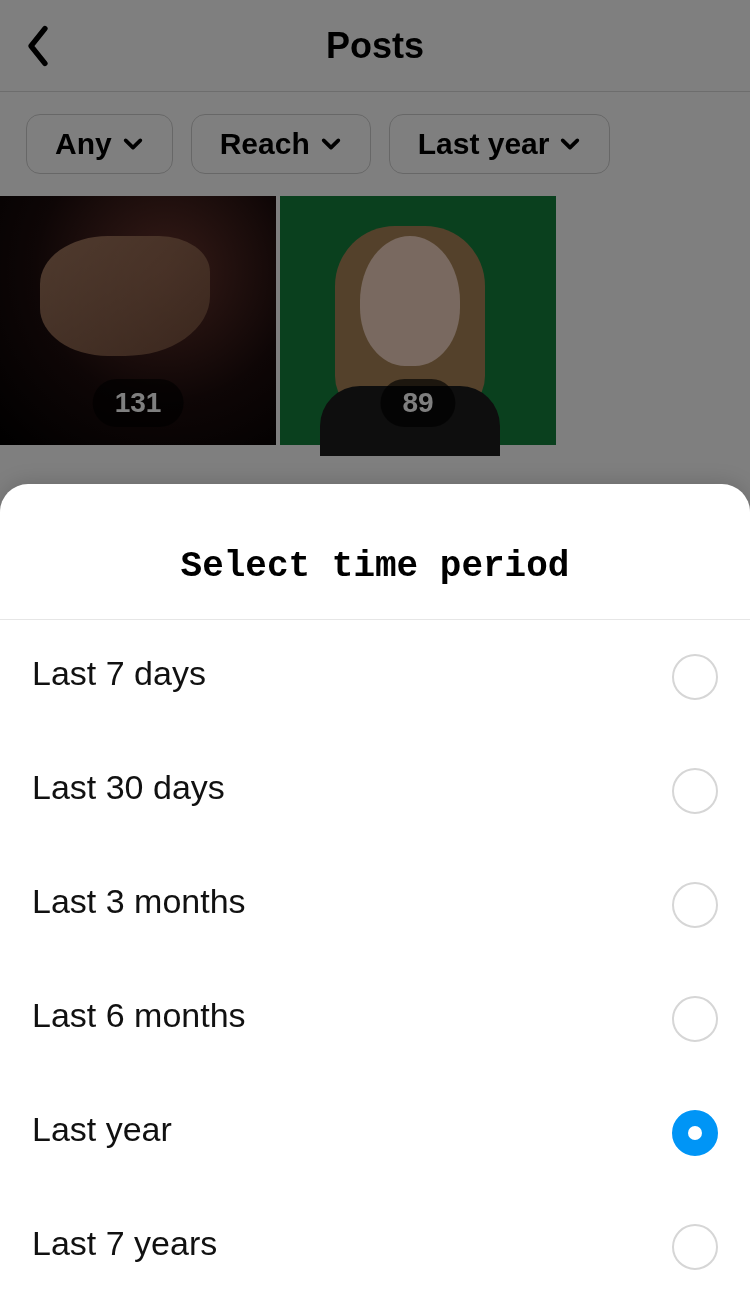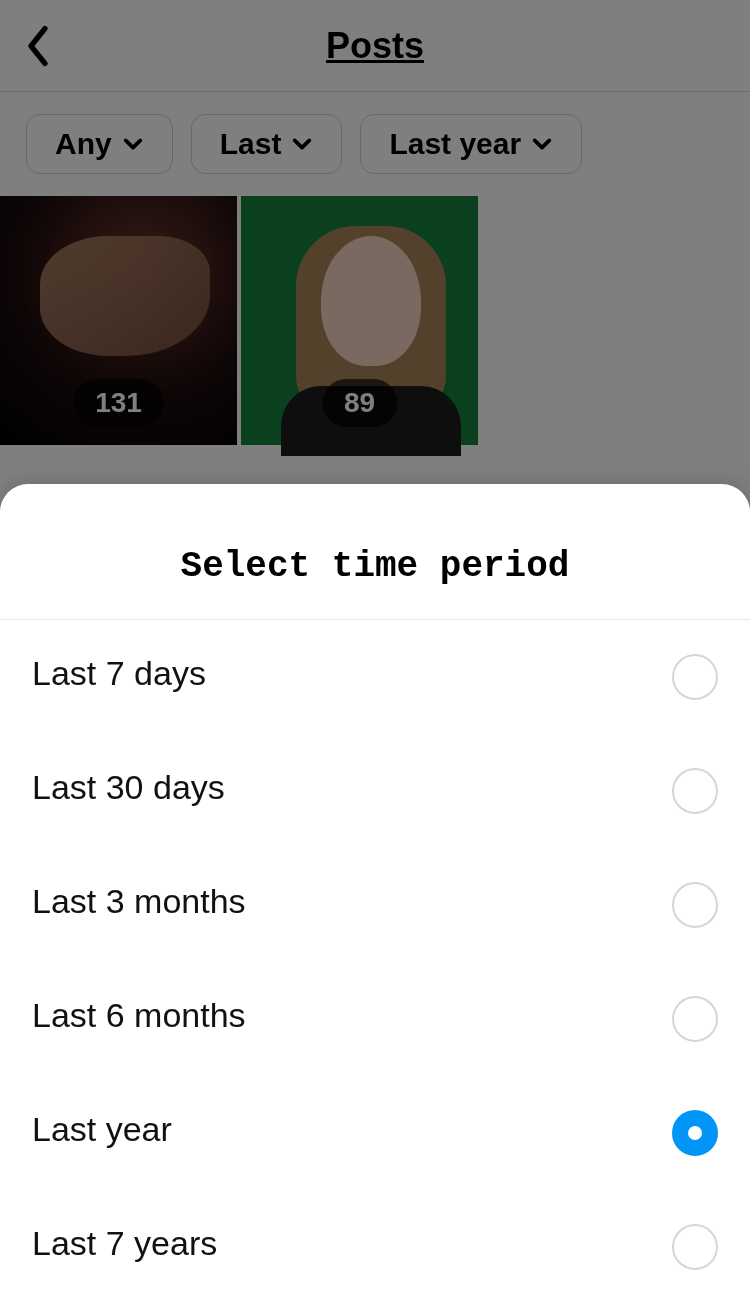--- a/index.html
+++ b/index.html
@@ -18,21 +18,20 @@
       inset: 0;
       background: #ffffff;
     }
     .header {
       height: 92px;
       display: flex;
       align-items: center;
       justify-content: center;
       position: relative;
       border-bottom: 1px solid #dbdbdb;
-      text-decoration: underline;
     }
     .back-btn {
       position: absolute;
       left: 24px;
       top: 50%;
       transform: translateY(-50%);
       display: flex;
       align-items: center;
     }
     .back-btn svg { width: 28px; height: 42px; }
@@ -58,21 +57,21 @@
       gap: 10px;
       background: #fff;
     }
     .chip svg { width: 22px; height: 22px; }
 
     .posts-grid {
       display: flex;
       gap: 4px;
     }
     .post {
-      width: 237px;
+      width: 276px;
       height: 249px;
       position: relative;
       background: #2b2b2b;
     }
     .post-badge {
       position: absolute;
       bottom: 18px;
       left: 50%;
       transform: translateX(-50%);
       background: rgba(0,0,0,0.65);
@@ -204,21 +203,21 @@
   </div>
 
   <div class="filter-row">
     <div class="chip">
       <span>Any</span>
       <svg viewBox="0 0 24 24">
           <polyline points="4,8 12,16 20,8" fill="none" stroke="#000" stroke-width="4" stroke-linecap="round" stroke-linejoin="round"></polyline>
         </svg>
     </div>
     <div class="chip">
-      <span>Last</span>
+      <span>Reach</span>
       <svg viewBox="0 0 24 24">
           <polyline points="4,8 12,16 20,8" fill="none" stroke="#000" stroke-width="4" stroke-linecap="round" stroke-linejoin="round"></polyline>
         </svg>
     </div>
     <div class="chip">
       <span>Last year</span>
       <svg viewBox="0 0 24 24">
           <polyline points="4,8 12,16 20,8" fill="none" stroke="#000" stroke-width="4" stroke-linecap="round" stroke-linejoin="round"></polyline>
         </svg>
     </div>

